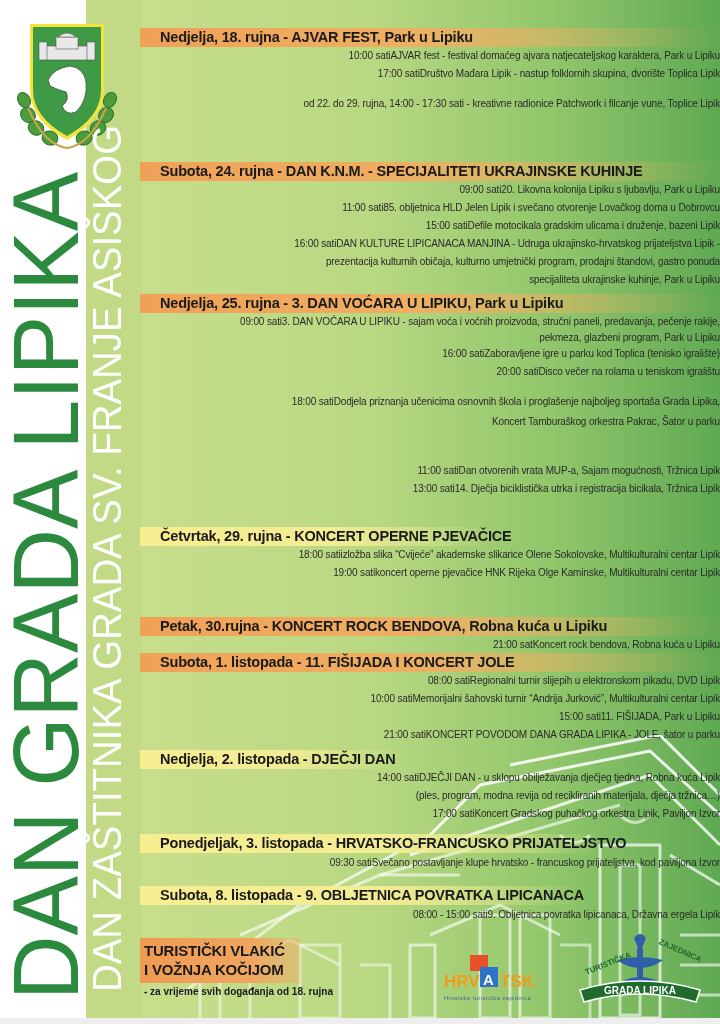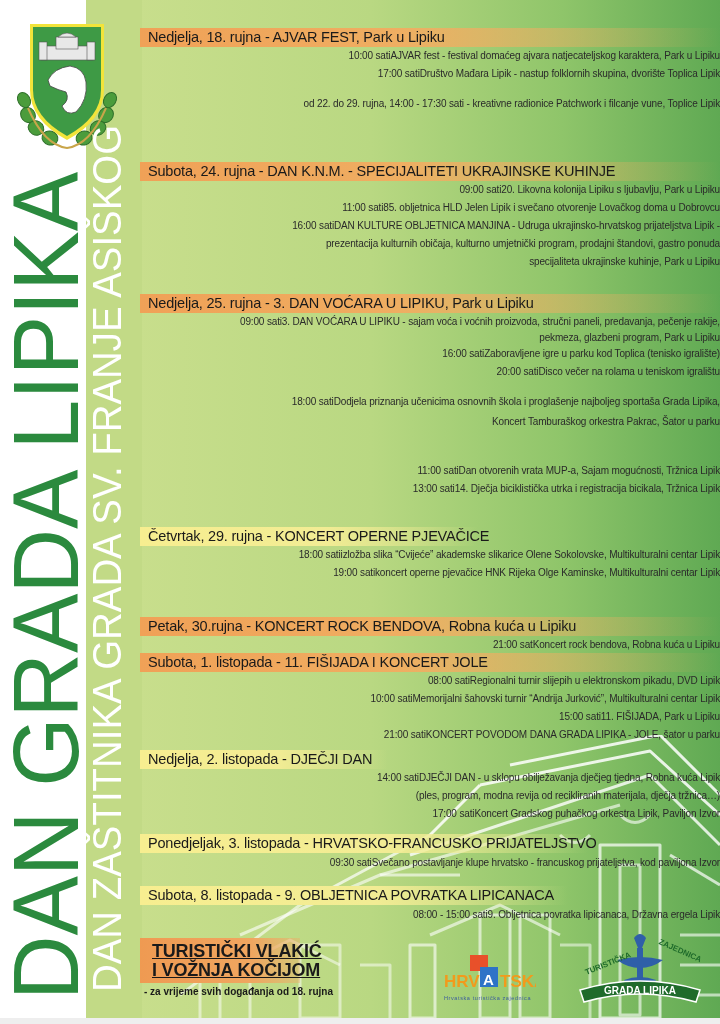--- a/index.html
+++ b/index.html
@@ -18,32 +18,32 @@
   .crest { position:absolute; left:14px; top:20px; width:106px; height:130px; }
 
   
   .vtitle { position:absolute; transform-origin:0 0; transform:rotate(-90deg); white-space:nowrap; font-family:"Liberation Sans", sans-serif; }
   .vtitle.big { left:4px; top:1000px; font-size:92px; line-height:84px; color:#2b8a3e; letter-spacing:0px; font-weight:normal; width:860px; transform: rotate(-90deg) scaleX(0.97); }
   .vtitle.sub { left:87px; top:992px; font-size:40px; line-height:40px; color:#ffffff; width:800px; transform: rotate(-90deg) scaleX(0.96); }
 
   
   .schedule { position:absolute; left:140px; top:0; width:580px; }
   .day { position:absolute; left:0; width:580px; }
-  .day-head { position:relative; height:19px; line-height:19px; font-size:14.5px; font-weight:normal; color:#1a1a1a; padding-left:8px; white-space:nowrap; letter-spacing:-0.2px; font-family:"Liberation Sans Narrow","Liberation Sans", sans-serif; }
+  .day-head { position:relative; height:19px; line-height:19px; font-size:14.5px; font-weight:bold; color:#1a1a1a; padding-left:20px; white-space:nowrap; letter-spacing:-0.2px; font-family:"Liberation Sans Narrow","Liberation Sans", sans-serif; }
   .day-head.orange { background:linear-gradient(90deg, #f0a157 0%, #efae62 45%, rgba(230,185,100,0.0) 100%); }
   .day-head.yellow { background:linear-gradient(90deg, #f7ee90 0%, #f2ec94 55%, rgba(230,230,140,0) 100%); }
   .ev { position:relative; font-size:10px; color:#2a2a2a; line-height:18px; white-space:nowrap; padding-left:8px; letter-spacing:-0.15px;text-align:right; }
   .ev .t { display:inline-block; width:58px; }
   .ev .d { display:inline-block; }
   .ev .cont { display:block; padding-left:58px; }
   .ev.free { padding-left:8px; }
 
   
   .notice { position:absolute; left:140px; top:938px; width:160px; height:45px; background:linear-gradient(90deg,#ef9a52 0%, #f0a660 70%, rgba(240,170,100,0.4) 100%); }
-  .notice-t { position:absolute; left:12px; font-size:18px; font-weight:bold; color:#1a1a1a; line-height:20px; white-space:nowrap; letter-spacing:-0.2px;text-decoration:underline; }
+  .notice-t { position:absolute; left:4px; font-size:15px; font-weight:bold; color:#1a1a1a; line-height:20px; white-space:nowrap; letter-spacing:-0.2px; }
   .notice-sub { position:absolute; left:144px; top:986px; font-size:10px; font-weight:bold; color:#1a1a1a; white-space:nowrap; }
 
   
   .hrv { position:absolute; left:444px; top:955px; width:92px; height:50px; }
   .hrv-text { position:absolute; left:444px; top:995px; font-size:5.5px; color:#3b5d9b; letter-spacing:0.6px; white-space:nowrap; }
   .tzg { position:absolute; left:572px; top:930px; width:135px; height:80px; }
 </style>
 </head>
 <body>
 
@@ -112,21 +112,22 @@
     </div>
 
     <div class="day" style="top:95px">
       <div class="ev free"><span class="d">od 22. do 29. rujna, 14:00 - 17:30 sati - kreativne radionice Patchwork i filcanje vune, Toplice Lipik</span></div>
     </div>
 
     <div class="day" style="top:162px">
       <div class="day-head orange">Subota, 24. rujna - DAN K.N.M. - SPECIJALITETI UKRAJINSKE KUHINJE</div>
       <div class="ev"><span class="t">09:00 sati</span><span class="d">20. Likovna kolonija Lipiku s ljubavlju, Park u Lipiku</span></div>
       <div class="ev"><span class="t">11:00 sati</span><span class="d">85. obljetnica HLD Jelen Lipik i svečano otvorenje Lovačkog doma u Dobrovcu</span></div>
-      <div class="ev"><span class="t">16:00 sati</span><span class="d">DAN KULTURE OBLJETNICA MANJINA - Udruga ukrajinsko-hrvatskog prijateljstva Lipik -</span>
+      <div class="ev"><span class="t">15:00 sati</span><span class="d">Defile motocikala gradskim ulicama i druženje, bazeni Lipik</span></div>
+      <div class="ev"><span class="t">16:00 sati</span><span class="d">DAN KULTURE LIPICANACA MANJINA - Udruga ukrajinsko-hrvatskog prijateljstva Lipik -</span>
         <span class="cont">prezentacija kulturnih običaja, kulturno umjetnički program, prodajni štandovi, gastro ponuda</span>
         <span class="cont">specijaliteta ukrajinske kuhinje, Park u Lipiku</span>
       </div>
     </div>
 
     <div class="day" style="top:294px">
       <div class="day-head orange">Nedjelja, 25. rujna - 3. DAN VOĆARA U LIPIKU, Park u Lipiku</div>
       <div class="ev"><span class="t">09:00 sati</span><span class="d">3. DAN VOĆARA U LIPIKU - sajam voća i voćnih proizvoda, stručni paneli, predavanja, pečenje rakije,</span>
         <span class="cont" style="line-height:14px">pekmeza, glazbeni program, Park u Lipiku</span>
       </div>

